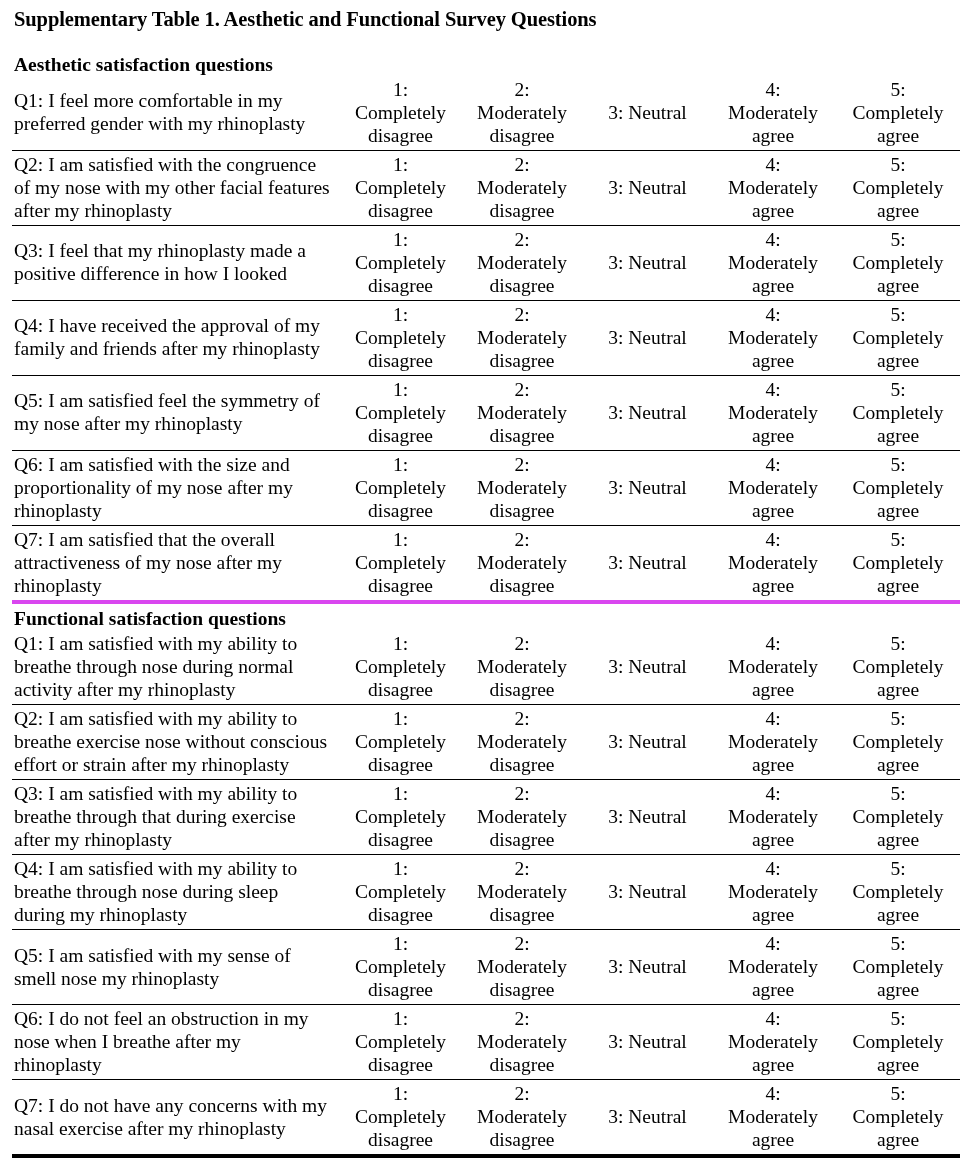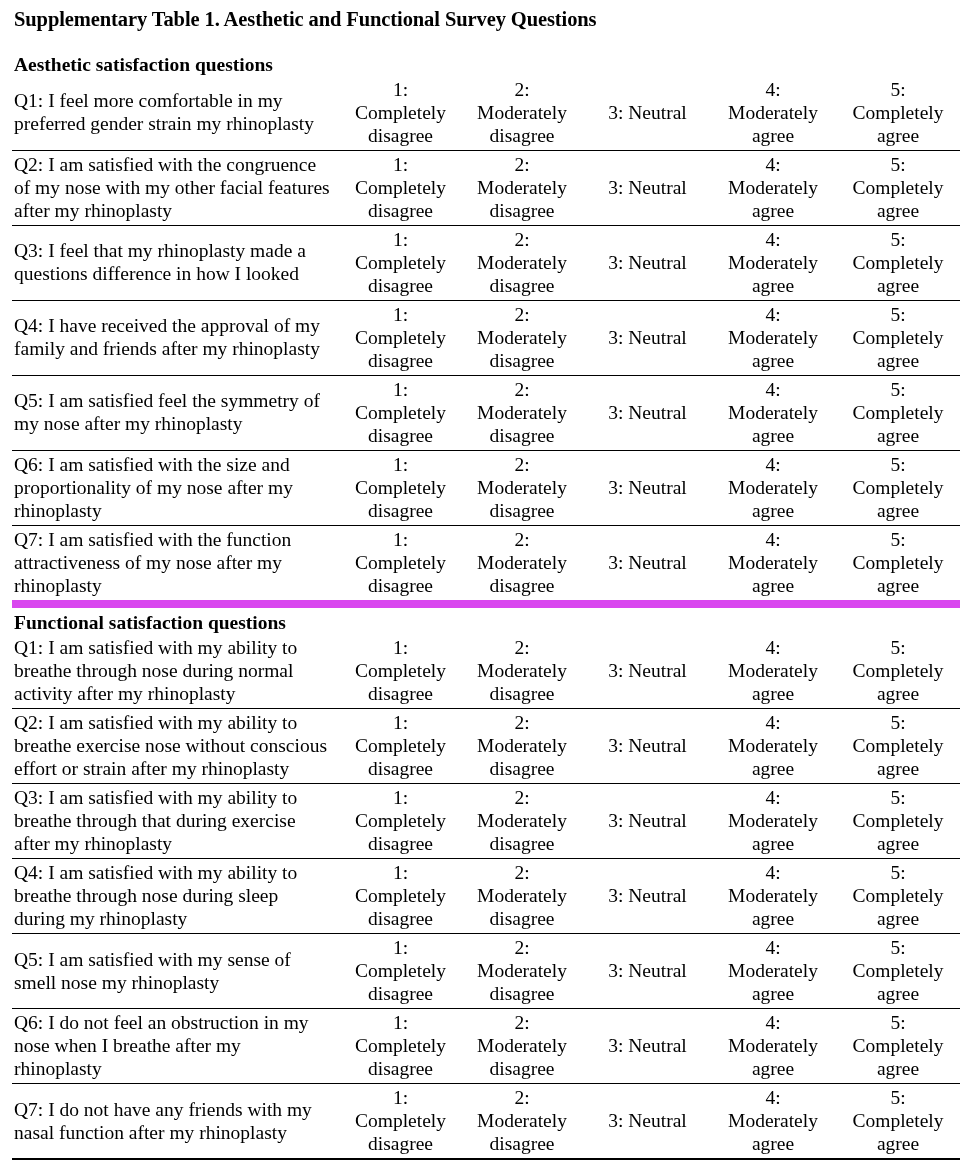--- a/index.html
+++ b/index.html
@@ -65,21 +65,21 @@
   td.opt {
     text-align: center;
     vertical-align: middle;
     padding-left: 0;
     padding-right: 0;
   }
   tr.row-rule > td {
     border-top: 1.6px solid #000000;
   }
   tr.section-head > td {
-    border-top: 8px solid #d946ef;
+    border-top: 4px solid #d946ef;
     padding-top: 3px;
     padding-bottom: 0px;
   }
   tr.section-head-first > td {
     border-top: none;
     margin-left: 9px;
   }
   .section-title {
     font-weight: bold;
     font-size: 19.5px;
@@ -111,21 +111,21 @@
         <col class="c-opt2">
         <col class="c-opt3">
         <col class="c-opt4">
         <col class="c-opt5">
       </colgroup>
       <tbody id="survey-body">
           <tr class="section-head section-head-first">
             <td colspan="6" class="section-title">Aesthetic satisfaction questions</td>
           </tr>
           <tr class="question-row">
-            <td class="q">Q1: I feel more comfortable in my preferred gender strain my rhinoplasty</td>
+            <td class="q">Q1: I feel more comfortable in my preferred gender with my rhinoplasty</td>
             <td class="opt">
               <span class="opt-line">1:</span>
               <span class="opt-line">Completely</span>
               <span class="opt-line">disagree</span>
             </td>
             <td class="opt">
               <span class="opt-line">2:</span>
               <span class="opt-line">Moderately</span>
               <span class="opt-line">disagree</span>
             </td>
@@ -163,21 +163,21 @@
               <span class="opt-line">Moderately</span>
               <span class="opt-line">agree</span>
             </td>
             <td class="opt">
               <span class="opt-line">5:</span>
               <span class="opt-line">Completely</span>
               <span class="opt-line">agree</span>
             </td>
           </tr>
           <tr class="question-row row-rule">
-            <td class="q">Q3: I feel that my rhinoplasty made a questions difference in how I looked</td>
+            <td class="q">Q3: I feel that my rhinoplasty made a positive difference in how I looked</td>
             <td class="opt">
               <span class="opt-line">1:</span>
               <span class="opt-line">Completely</span>
               <span class="opt-line">disagree</span>
             </td>
             <td class="opt">
               <span class="opt-line">2:</span>
               <span class="opt-line">Moderately</span>
               <span class="opt-line">disagree</span>
             </td>
@@ -267,21 +267,21 @@
               <span class="opt-line">Moderately</span>
               <span class="opt-line">agree</span>
             </td>
             <td class="opt">
               <span class="opt-line">5:</span>
               <span class="opt-line">Completely</span>
               <span class="opt-line">agree</span>
             </td>
           </tr>
           <tr class="question-row row-rule">
-            <td class="q">Q7: I am satisfied with the function attractiveness of my nose after my rhinoplasty</td>
+            <td class="q">Q7: I am satisfied that the overall attractiveness of my nose after my rhinoplasty</td>
             <td class="opt">
               <span class="opt-line">1:</span>
               <span class="opt-line">Completely</span>
               <span class="opt-line">disagree</span>
             </td>
             <td class="opt">
               <span class="opt-line">2:</span>
               <span class="opt-line">Moderately</span>
               <span class="opt-line">disagree</span>
             </td>
@@ -452,21 +452,21 @@
               <span class="opt-line">Moderately</span>
               <span class="opt-line">agree</span>
             </td>
             <td class="opt">
               <span class="opt-line">5:</span>
               <span class="opt-line">Completely</span>
               <span class="opt-line">agree</span>
             </td>
           </tr>
           <tr class="question-row row-rule">
-            <td class="q">Q7: I do not have any friends with my nasal function after my rhinoplasty</td>
+            <td class="q">Q7: I do not have any concerns with my nasal exercise after my rhinoplasty</td>
             <td class="opt">
               <span class="opt-line">1:</span>
               <span class="opt-line">Completely</span>
               <span class="opt-line">disagree</span>
             </td>
             <td class="opt">
               <span class="opt-line">2:</span>
               <span class="opt-line">Moderately</span>
               <span class="opt-line">disagree</span>
             </td>

